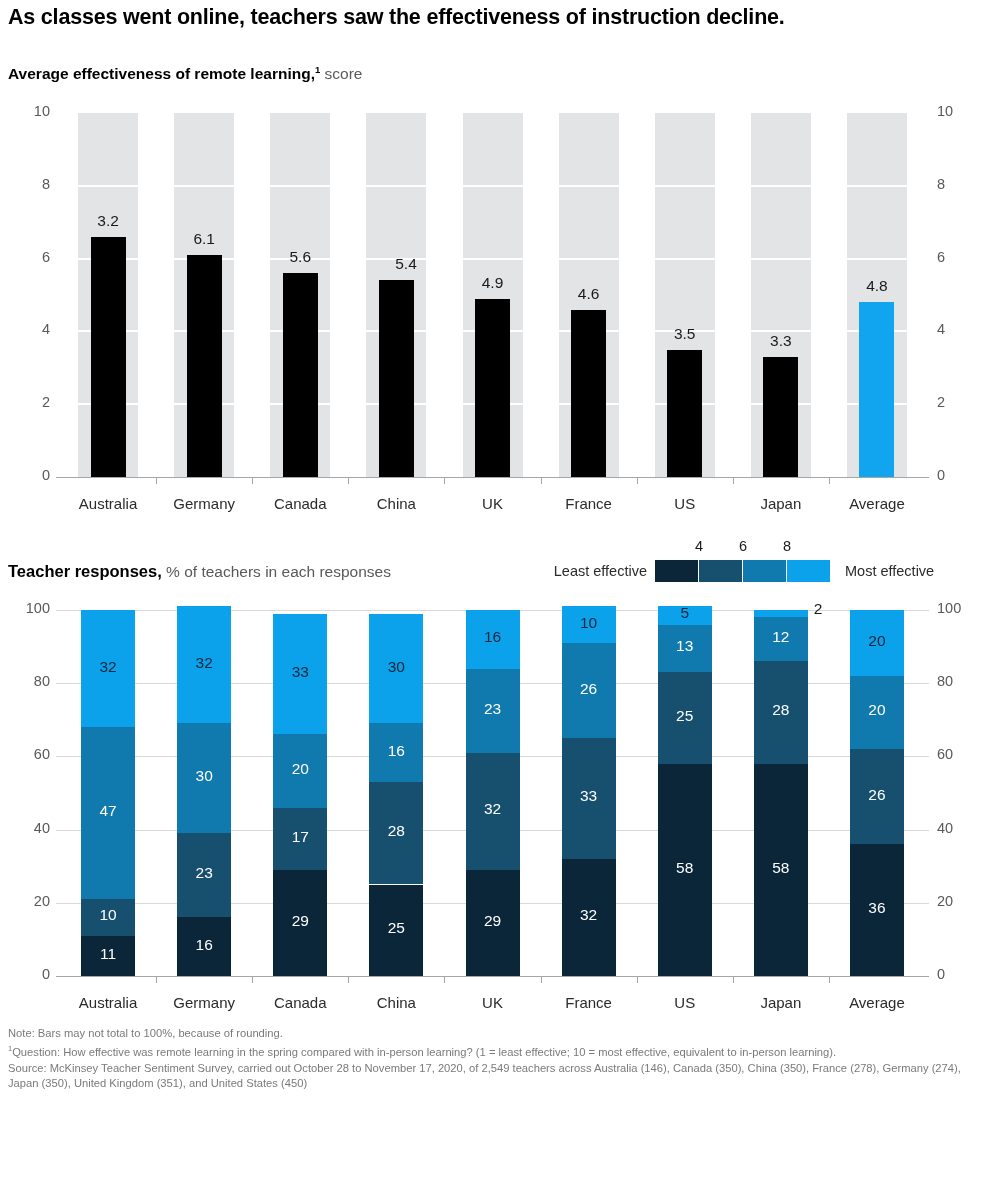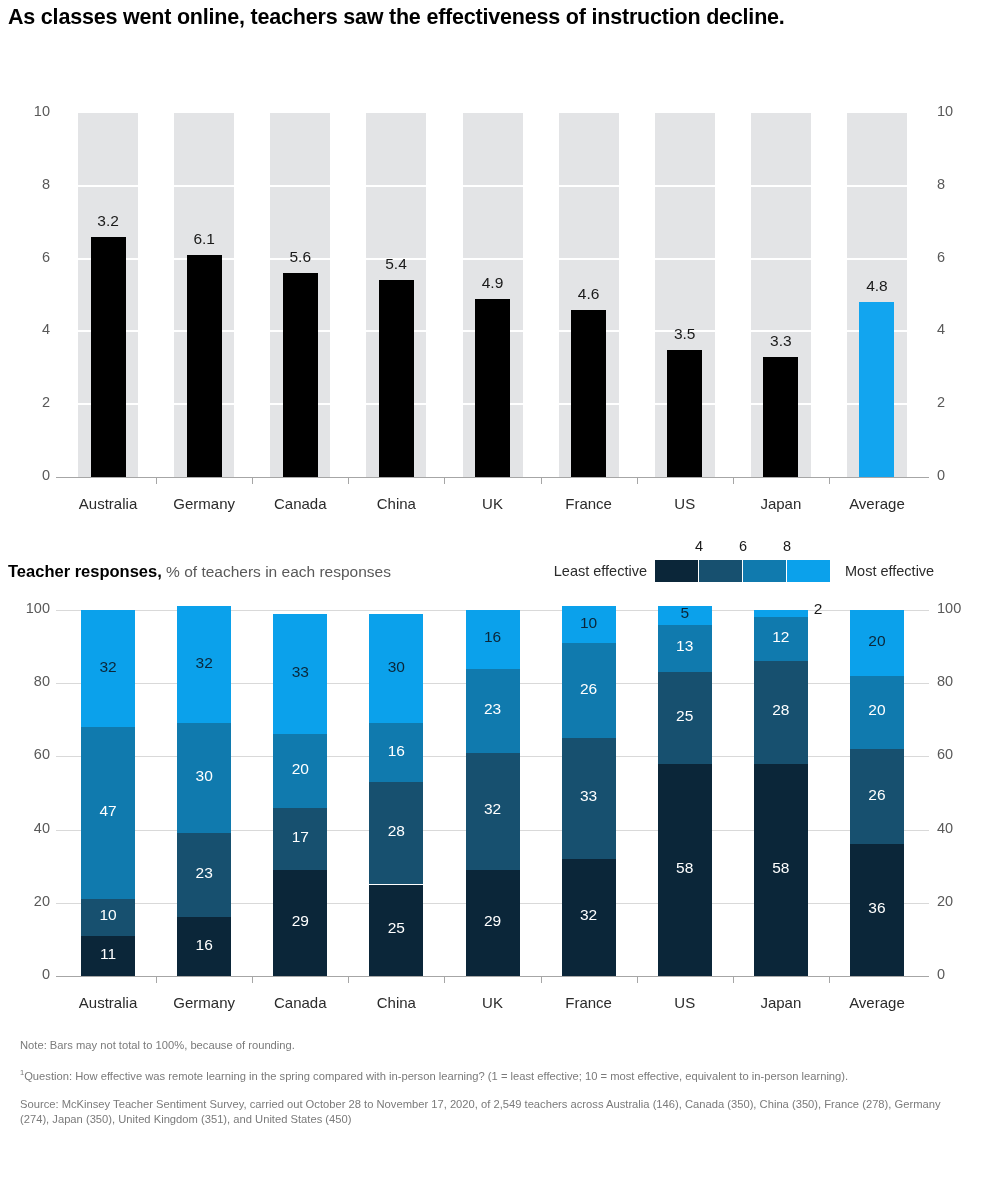--- a/index.html
+++ b/index.html
@@ -70,38 +70,41 @@
     color:#ffffff;
   }
   .seg-label.dark{color:#0B2639;}
   .seg-label.outside{color:#1a1a1a;}
 
   
   .notes{
     position:absolute;left:8px;top:1026px;width:960px;
     font-size:11.2px;color:#7a7a7a;line-height:15.4px;
   }
-  .notes div{margin:12px;}
+  .notes div{margin:0;}
   .notes sup{font-size:7.5px;vertical-align:super;}
 
   
   .logo{
     position:absolute;left:8px;top:1138px;
     font-family:"Liberation Serif","DejaVu Serif",serif;
     font-size:26px;color:#1b2a41;line-height:27px;letter-spacing:0.2px;
   }
   .logo .l2{margin-left:28px;display:block;}
 </style>
 </head>
 <body>
 
 <div class="page">
 
   <div class="title">As classes went online, teachers saw the effectiveness of instruction decline.</div>
 
+  <div class="subtitle">
+    <b>Average effectiveness of remote learning,</b><sup>1</sup><span> score</span>
+  </div>
 
   <div class="chart" id="chart1" style="left:0;top:100px;width:981px;height:420px;">
       <div class="band" style="left:78.05555555555556px;top:13px;width:60px;height:364px;"></div>
       <div class="band-grid" style="left:78.05555555555556px;top:303.2px;width:60px;"></div>
       <div class="band-grid" style="left:78.05555555555556px;top:230.4px;width:60px;"></div>
       <div class="band-grid" style="left:78.05555555555556px;top:157.6px;width:60px;"></div>
       <div class="band-grid" style="left:78.05555555555556px;top:84.80000000000001px;width:60px;"></div>
       <div class="band" style="left:174.16666666666669px;top:13px;width:60px;height:364px;"></div>
       <div class="band-grid" style="left:174.16666666666669px;top:303.2px;width:60px;"></div>
       <div class="band-grid" style="left:174.16666666666669px;top:230.4px;width:60px;"></div>
@@ -142,21 +145,21 @@
       <div class="band-grid" style="left:846.9444444444445px;top:230.4px;width:60px;"></div>
       <div class="band-grid" style="left:846.9444444444445px;top:157.6px;width:60px;"></div>
       <div class="band-grid" style="left:846.9444444444445px;top:84.80000000000001px;width:60px;"></div>
       <div class="bar1" style="left:90.55555555555556px;top:136.76000000000002px;width:35px;height:240.23999999999998px;"></div>
       <div class="bar1-value" style="left:68.05555555555556px;top:111.76000000000002px;width:80px;">3.2</div>
       <div class="bar1" style="left:186.66666666666669px;top:154.96px;width:35px;height:222.04px;"></div>
       <div class="bar1-value" style="left:164.16666666666669px;top:129.96px;width:80px;">6.1</div>
       <div class="bar1" style="left:282.77777777777777px;top:173.16000000000003px;width:35px;height:203.83999999999997px;"></div>
       <div class="bar1-value" style="left:260.27777777777777px;top:148.16000000000003px;width:80px;">5.6</div>
       <div class="bar1" style="left:378.8888888888889px;top:180.44px;width:35px;height:196.56px;"></div>
-      <div class="bar1-value" style="left:356px;top:155.44px;width:80px;">5.4</div>
+      <div class="bar1-value" style="left:366px;top:155.44px;width:80px;">5.4</div>
       <div class="bar1" style="left:475px;top:198.64px;width:35px;height:178.36px;"></div>
       <div class="bar1-value" style="left:452.5px;top:173.64px;width:80px;">4.9</div>
       <div class="bar1" style="left:571.1111111111111px;top:209.56px;width:35px;height:167.44px;"></div>
       <div class="bar1-value" style="left:548.6111111111111px;top:184.56px;width:80px;">4.6</div>
       <div class="bar1" style="left:667.2222222222223px;top:249.60000000000002px;width:35px;height:127.39999999999998px;"></div>
       <div class="bar1-value" style="left:644.7222222222223px;top:224.60000000000002px;width:80px;">3.5</div>
       <div class="bar1" style="left:763.3333333333334px;top:256.88px;width:35px;height:120.12px;"></div>
       <div class="bar1-value" style="left:740.8333333333334px;top:231.88px;width:80px;">3.3</div>
       <div class="bar1 accent" style="left:859.4444444444445px;top:202.28px;width:35px;height:174.72px;"></div>
       <div class="bar1-value" style="left:836.9444444444445px;top:177.28px;width:80px;">4.8</div>

